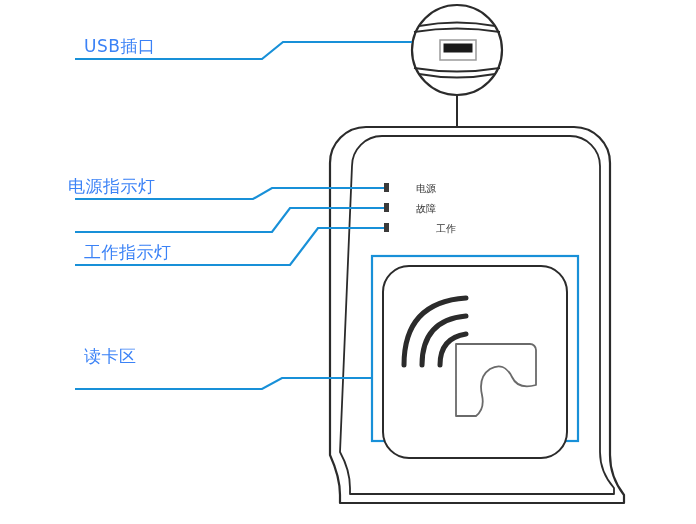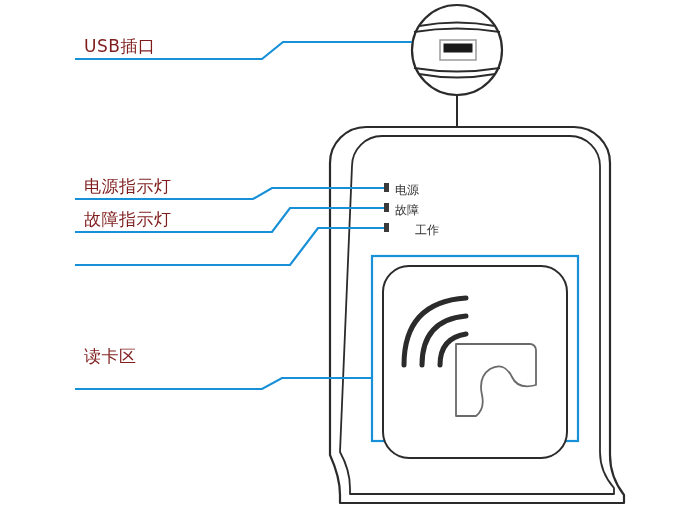--- a/index.html
+++ b/index.html
@@ -19,34 +19,35 @@
   }
   #diagram {
     position: absolute;
     left: 0;
     top: 0;
     width: 696px;
     height: 524px;
   }
   .callout-label {
     position: absolute;
-    color: #7f1d1d;
+    color: #3b82f6;
     font-size: 17px;
     font-family: "DejaVu Sans", "Liberation Sans", sans-serif;
     letter-spacing: 0.5px;
     white-space: nowrap;
     line-height: 1;
   }
   .led-label {
     position: absolute;
     color: #333333;
-    font-size: 12px;
+    font-size: 10px;
     font-family: "DejaVu Sans", "Liberation Sans", sans-serif;
     white-space: nowrap;
     line-height: 1;
+    margin-left: 21px;
   }
 </style>
 </head>
 <body>
 
 <div id="stage">
 
   <svg id="diagram" viewBox="0 0 696 524">
 
     <g>
@@ -131,24 +132,24 @@
 
       <path d="M 75 265 L 290 265 L 318 228 L 384 228" fill="none" stroke="#1890d8" stroke-width="2.2"></path>
 
       <path d="M 75 389 L 262 389 L 282 378 L 372 378" fill="none" stroke="#1890d8" stroke-width="2.2"></path>
     </g>
 
   </svg>
 
   <div class="callout-label" style="left:84px; top:38px;">USB插口</div>
 
-  <div class="callout-label" style="left:84px; top:178px;">电源指示灯</div>
+  <div class="callout-label" style="left:68px; top:178px;">电源指示灯</div>
 
-  <div class="callout-label" style="left:84px; top:211px;">故障指示灯</div>
 
+  <div class="callout-label" style="left:84px; top:244px;">工作指示灯</div>
 
   <div class="callout-label" style="left:84px; top:348px;">读卡区</div>
 
   <div class="led-label" style="left:395px; top:184px;">电源</div>
 
   <div class="led-label" style="left:395px; top:204px;text-align:center;">故障</div>
 
   <div class="led-label" style="left:415px; top:224px;">工作</div>
 
 </div>

